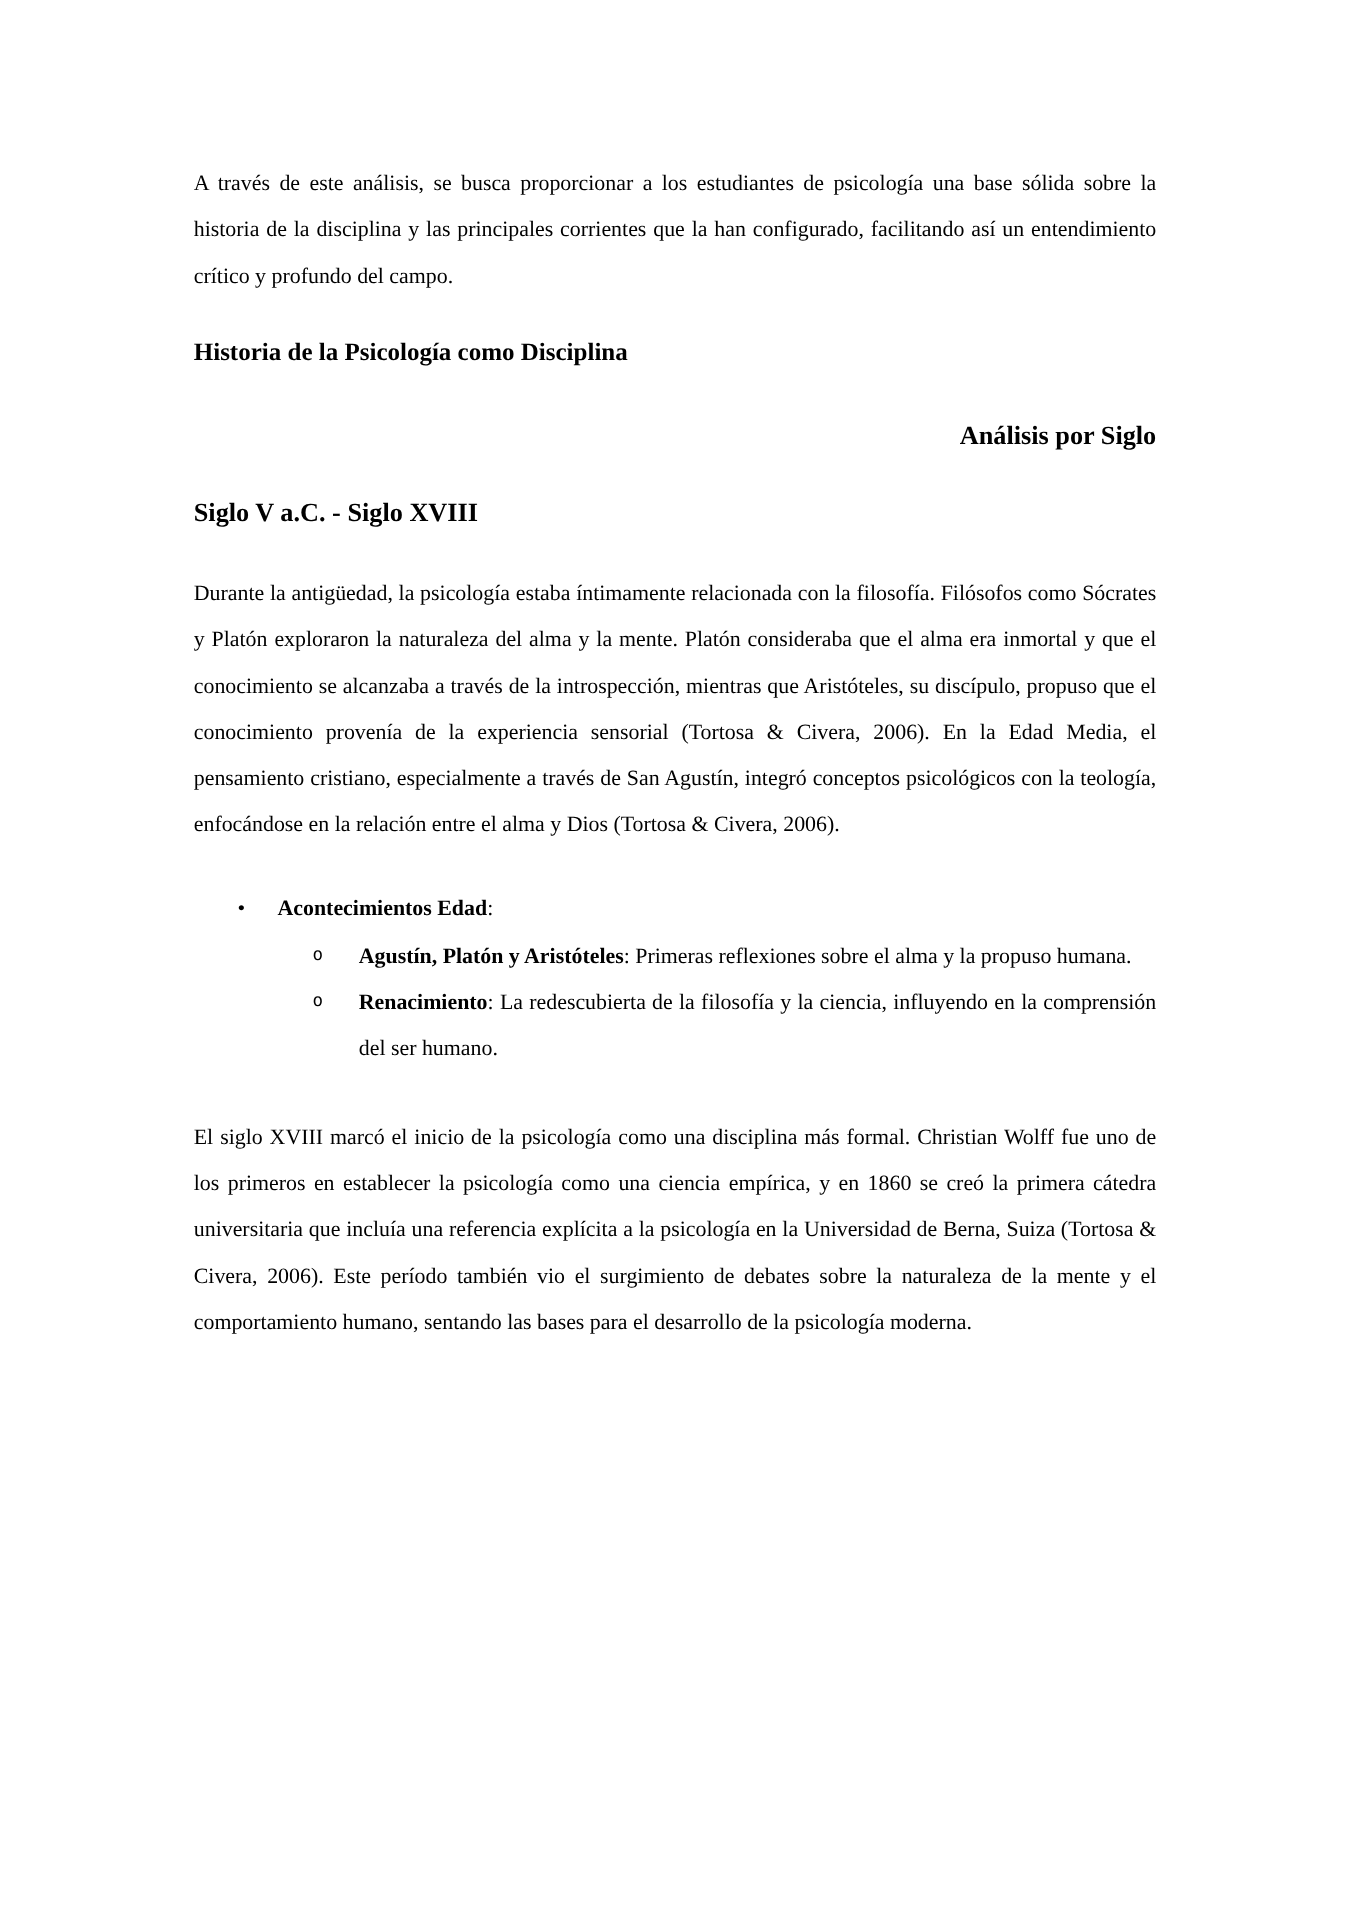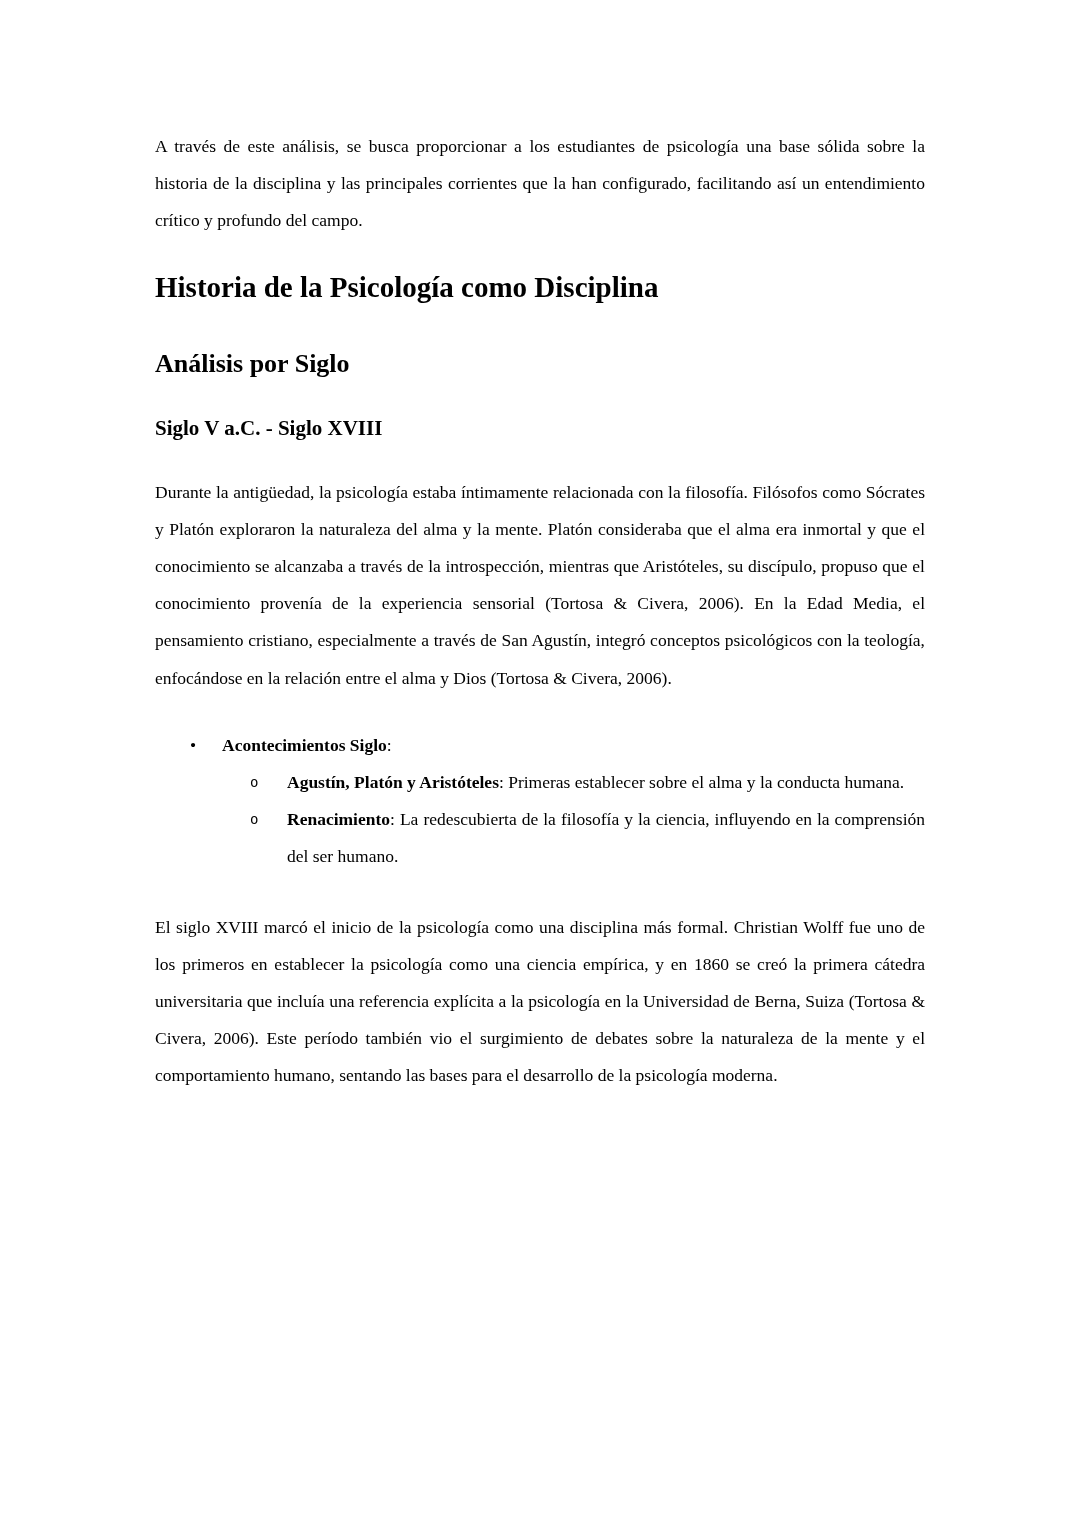--- a/index.html
+++ b/index.html
@@ -17,30 +17,31 @@
     padding: 128px 155px 60px 155px;
     background: #ffffff;
   }
   .body-text {
     font-size: 17.5px;
     line-height: 2.12;
     text-align: justify;
     margin-bottom: 30px;
   }
   h1.doc-h1 {
-    font-size: 29px;
+    font-size: 20px;
     font-weight: bold;
     margin: 16px 0 40px 0;
     line-height: 1.3;
   }
   h2.doc-h2 {
-    font-size: 26px;
+    font-size: 21px;
     font-weight: bold;
     margin: 18px 0 34px 0;
     line-height: 1.3;
+    text-align: right;
   }
   h3.doc-h3 {
     font-size: 21px;
     font-weight: bold;
     margin: 10px 0 32px 0;
     line-height: 1.3;
   }
   .bullet-list {
     margin: 6px 0 34px 0;
   }
@@ -90,29 +91,29 @@
   <h3 class="doc-h3">Siglo V a.C. - Siglo XVIII</h3>
 
   <p class="body-text">Durante la antigüedad, la psicología estaba íntimamente relacionada con la filosofía. Filósofos como Sócrates y Platón exploraron la naturaleza del alma y la mente. Platón consideraba que el alma era inmortal y que el conocimiento se alcanzaba a través de la introspección, mientras que Aristóteles, su discípulo, propuso que el conocimiento provenía de la experiencia sensorial (Tortosa &amp; Civera, 2006). En la Edad Media, el pensamiento cristiano, especialmente a través de San Agustín, integró conceptos psicológicos con la teología, enfocándose en la relación entre el alma y Dios (Tortosa &amp; Civera, 2006).</p>
 
   <div class="bullet-list">
 
     <div class="l1-item">
       <span class="marker">•</span>
       <div class="li-body">
         <div>
-          <span class="bold">Acontecimientos Siglo</span><span>:</span>
+          <span class="bold">Acontecimientos Edad</span><span>:</span>
         </div>
 
         <div class="l2-list">
 
           <div class="l2-item">
             <span class="marker">o</span>
             <div class="li-text">
-              <span class="bold">Agustín, Platón y Aristóteles</span><span>: Primeras establecer sobre el alma y la conducta humana.</span>
+              <span class="bold">Agustín, Platón y Aristóteles</span><span>: Primeras reflexiones sobre el alma y la propuso humana.</span>
             </div>
           </div>
 
           <div class="l2-item">
             <span class="marker">o</span>
             <div class="li-text">
               <span class="bold">Renacimiento</span><span>: La redescubierta de la filosofía y la ciencia, influyendo en la comprensión del ser humano.</span>
             </div>
           </div>
 

